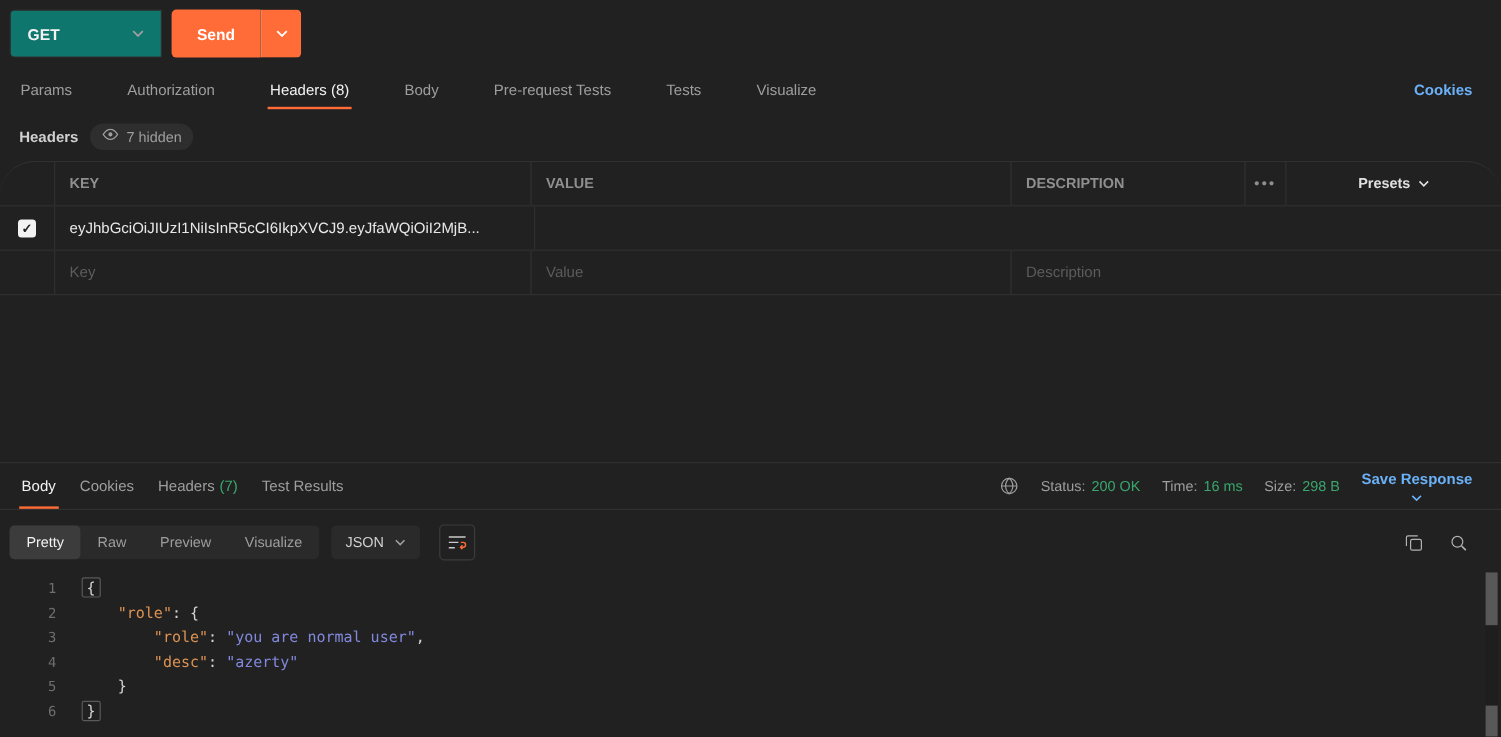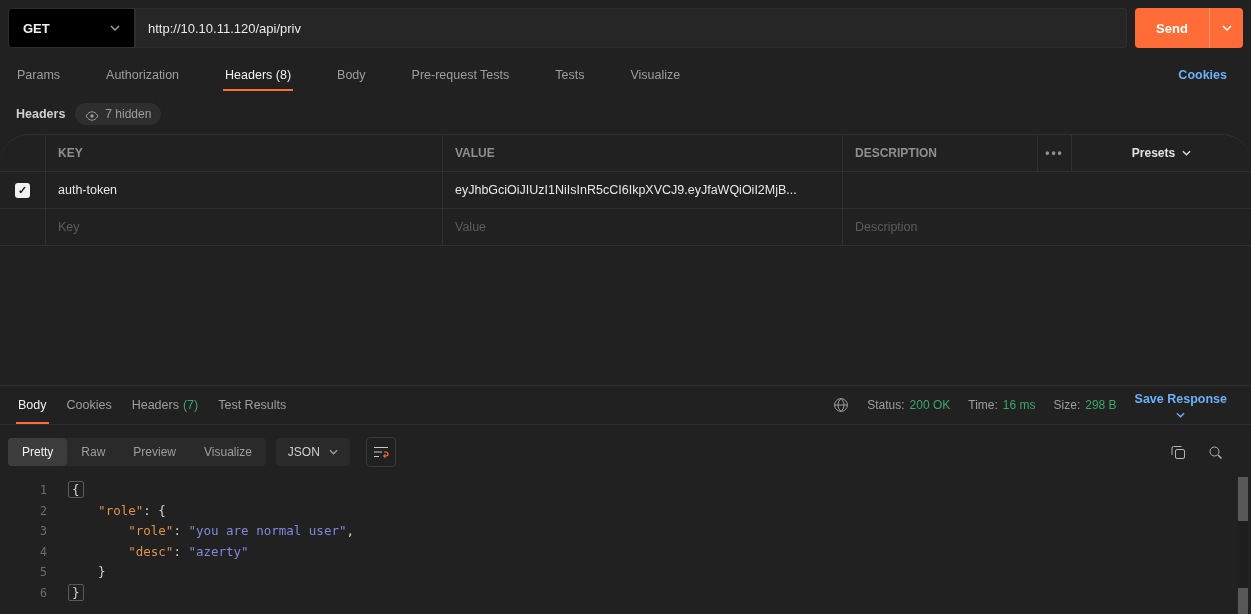--- a/index.html
+++ b/index.html
@@ -7,21 +7,21 @@
   body {
     background:#212121; color:#e8e8e8;
     font-family:"Liberation Sans", sans-serif; font-size:13px;
     overflow:hidden;
   }
   .app { display:flex; flex-direction:column; width:1251px; height:614px; }
 
   
   .url-row { display:flex; align-items:stretch; padding:8px; height:56px; flex:none; }
   .method-select {
-    width:127px; background:#000000; border:1px solid #2e2e2e;
+    width:127px; background:#0f766e; border:1px solid #2e2e2e;
     border-radius:4px 0 0 4px; display:flex; align-items:center; justify-content:space-between;
     padding:0 14px; font-weight:700; font-size:13px; color:#f2f2f2; cursor:pointer;
   }
   .url-input-wrap {
     flex:1; background:#262626; border:1px solid #2e2e2e; border-left:1px solid #303030;
     border-radius:0 4px 4px 0; display:flex; align-items:center; padding:0 2px;
   }
   .url-input {
     width:100%; background:transparent; border:none; outline:none;
     color:#e8e8e8; font-size:13px; font-family:"Liberation Sans", sans-serif; padding:0 10px;
@@ -49,21 +49,21 @@
   .tab.active::after {
     content:""; position:absolute; left:9px; right:9px; bottom:3px; height:2px;
     background:var(--accent,#ff6c37);
   }
   .cookies-link { margin-left:auto; margin-right:18px; color:var(--link,#6bb1f7); font-weight:600; font-size:12.5px; cursor:pointer; }
 
   
   .headers-subrow { display:flex; align-items:center; gap:10px; padding:0 16px; height:40px; flex:none; }
   .headers-title { color:#d0d0d0; font-size:12.5px; font-weight:600; }
   .hidden-pill {
-    display:flex; align-items:flex-end; gap:6px; background:#2e2e2e; border-radius:12px;
+    display:flex; align-items:flex-start; gap:6px; background:#2e2e2e; border-radius:12px;
     padding:4px 10px; color:#9e9e9e; font-size:12px; cursor:pointer;
   }
 
   
   .grid { border-top:1px solid #303030; flex:none;border-radius:29px; }
   .tr { display:flex; border-bottom:1px solid #303030; height:37px; align-items:stretch; }
   .td { display:flex; align-items:center; padding:0 12px; border-right:1px solid #303030; font-size:12.5px; overflow:hidden; white-space:nowrap; }
   .td:last-child { border-right:none; }
   .cb-col { width:46px; flex:none; justify-content:center; padding:0; }
   .key-col { width:397px; flex:none; }
@@ -145,23 +145,20 @@
 
   <div class="url-row">
     <div class="method-select">
       <span>GET</span>
       <span class="chev">
         <svg width="10" height="6" viewBox="0 0 10 6">
             <path d="M1 1l4 4 4-4" stroke="#9e9e9e" stroke-width="1.5" fill="none"></path>
           </svg>
       </span>
     </div>
-    <div class="url-input-wrap">
-      <input class="url-input" type="text" value="http://10.10.11.120/api/priv" style="">
-    </div>
     <div class="send-group">
       <button class="send-btn">Send</button>
       <button class="send-caret">
         <span class="chev">
           <svg width="10" height="6" viewBox="0 0 10 6">
               <path d="M1 1l4 4 4-4" stroke="#ffffff" stroke-width="1.5" fill="none"></path>
             </svg>
         </span>
       </button>
     </div>
@@ -205,21 +202,20 @@
               <path d="M1 1l4 4 4-4" stroke="#e0e0e0" stroke-width="1.5" fill="none"></path>
             </svg>
         </span>
       </div>
     </div>
 
     <div class="tr">
       <div class="td cb-col">
         <div class="checkbox">✓</div>
       </div>
-      <div class="td key-col">auth-token</div>
       <div class="td val-col">eyJhbGciOiJIUzI1NiIsInR5cCI6IkpXVCJ9.eyJfaWQiOiI2MjB...</div>
       <div class="td desc-col"></div>
     </div>
 
     <div class="tr">
       <div class="td cb-col"></div>
       <div class="td key-col">
         <input class="ph-input" type="text" placeholder="Key" style="">
       </div>
       <div class="td val-col">

